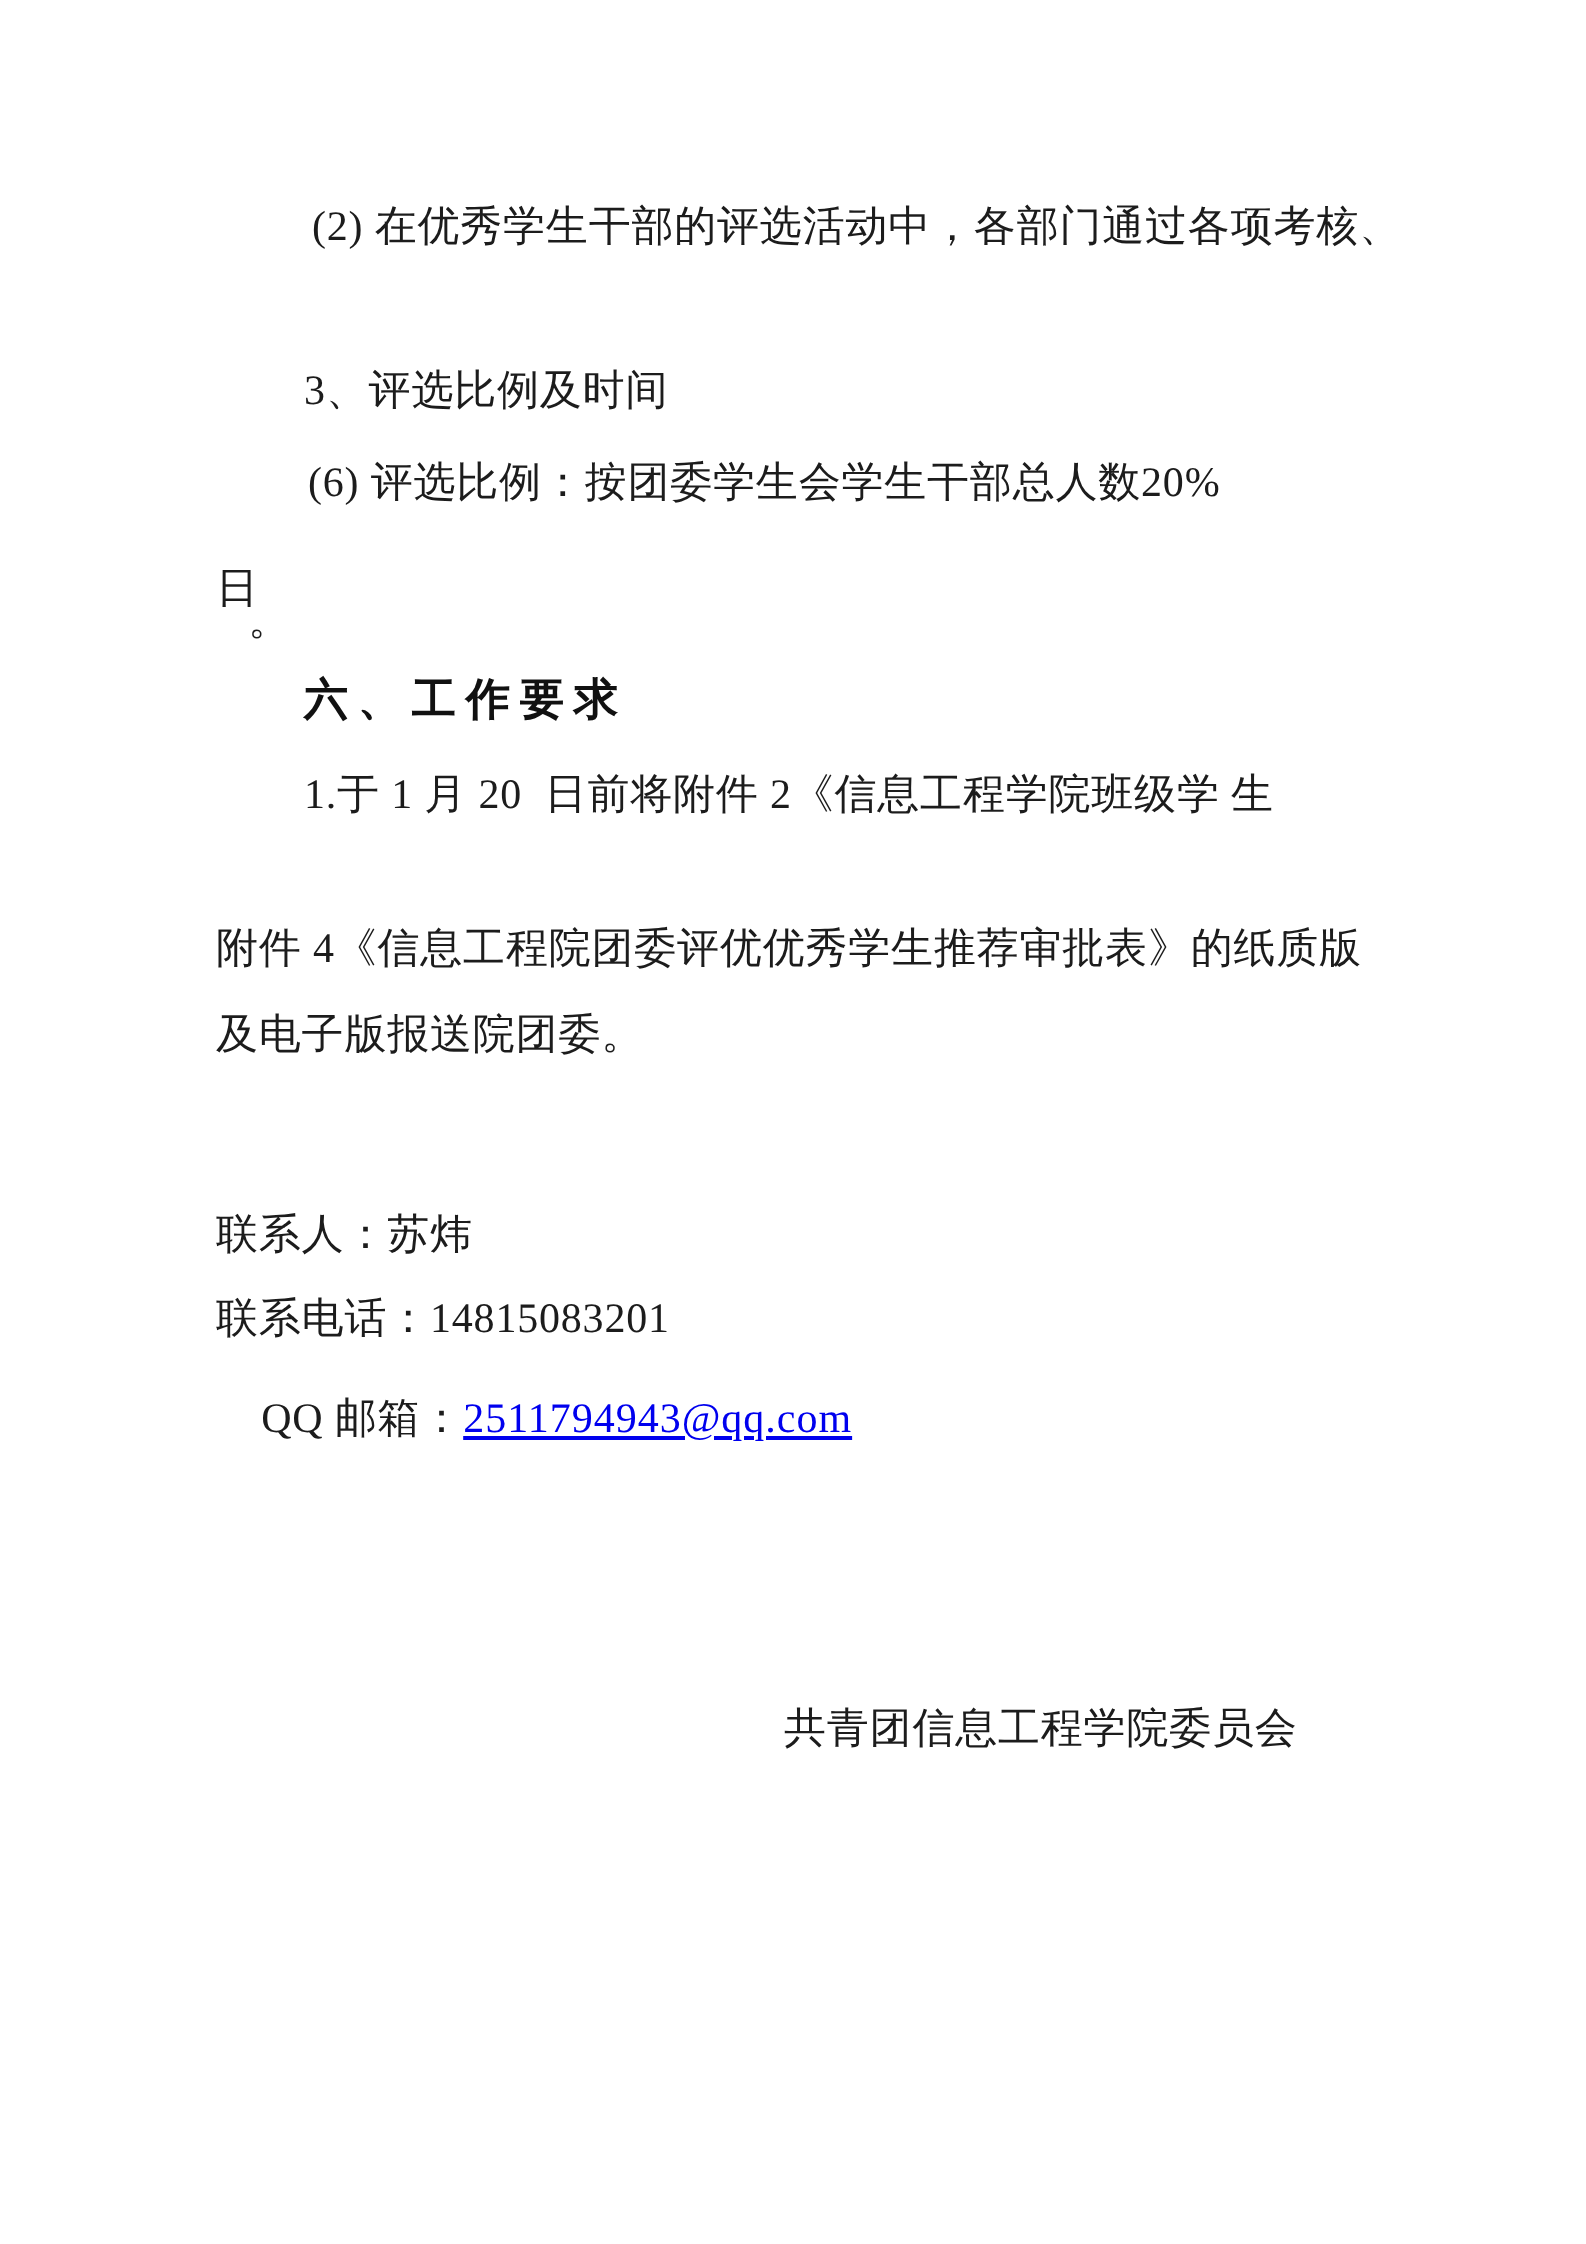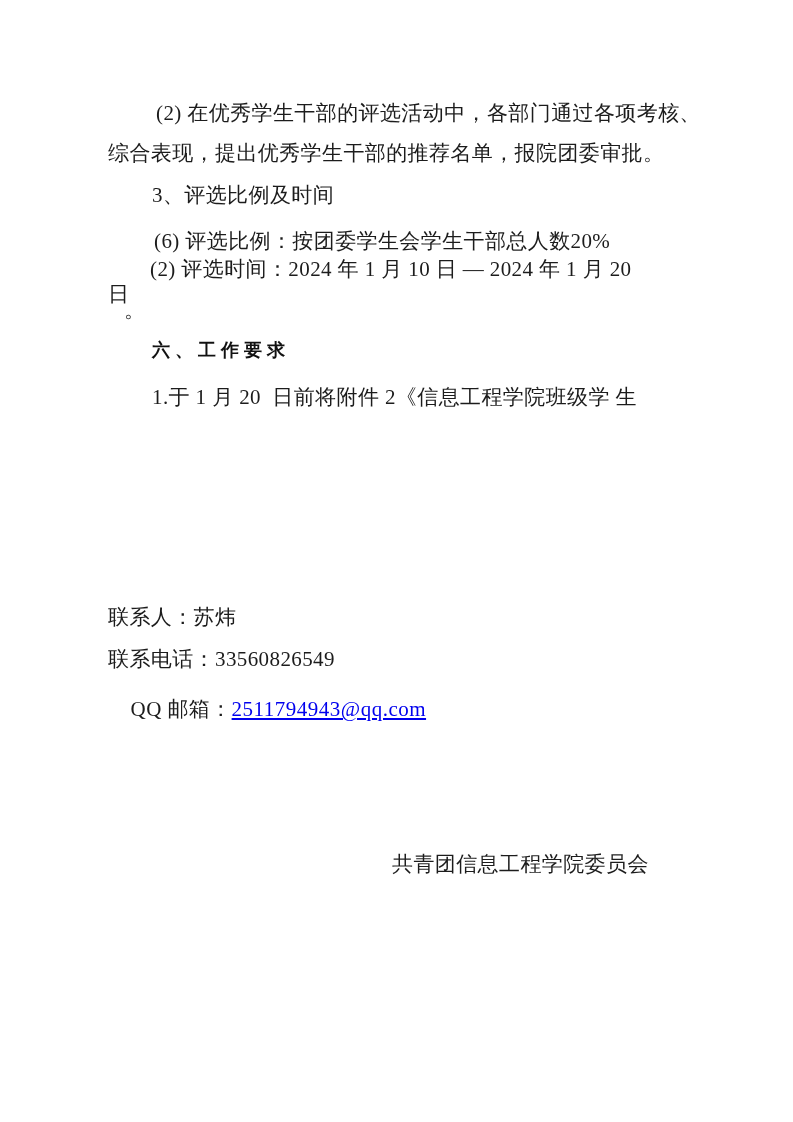--- a/index.html
+++ b/index.html
@@ -43,50 +43,50 @@
   .y12 { top: 504px; }
   .y13 { top: 604px; }
   .y14 { top: 646px; }
   .y15 { top: 670px; }
   .y16 { top: 851px; left: 392px; }
   .y17 { top: 896px; left: 548px; font-weight: bold; }
 
   .heading {
     font-family: "Liberation Sans", "DejaVu Sans", sans-serif;
     font-weight: 700;
-    font-size: 18px;
+    font-size: 22px;
     letter-spacing: 5px;
     color: #111111;
   }
   .email-link {
     color: #0000ee;
     text-decoration: underline;
     cursor: pointer;
     letter-spacing: 0.5px;
   }
 </style>
 </head>
 <body>
 
 <div class="page">
 
   <div class="line y1">(2) 在优秀学生干部的评选活动中，各部门通过各项考核、</div>
-  <div class="line lx y2">综合表现，提出优秀学生干部的推荐名单，报院团委审批。</div>
 
   <div class="line indent y3">3、评选比例及时间</div>
   <div class="line y4">(6) 评选比例：按团委学生会学生干部总人数20%</div>
-  <div class="line y5">(2) 评选时间：2024 年 1 月 10 日 — 2024 年 1 月 20</div>
   <div class="line lx y6">日</div>
   <div class="line y7">。</div>
 
   <div class="line indent y8 heading">六、工作要求</div>
   <div class="line indent y9">1.于 1 月 20  日前将附件 2《信息工程学院班级学 生</div>
+  <div class="line lx y11">附件 4《信息工程院团委评优优秀学生推荐审批表》的纸质版</div>
+  <div class="line lx y12">及电子版报送院团委。</div>
 
   <div class="line lx y13">联系人：苏炜</div>
-  <div class="line lx y14">联系电话：33560826549</div>
+  <div class="line lx y14">联系电话：14815083201</div>
   <div class="line lx y15">
     <span>QQ 邮箱：</span><a class="email-link">2511794943@qq.com</a>
   </div>
 
   <div class="line y16">共青团信息工程学院委员会</div>
   <div class="line y17">2024年1月10日</div>
 
 </div>
 
 </body></html>

